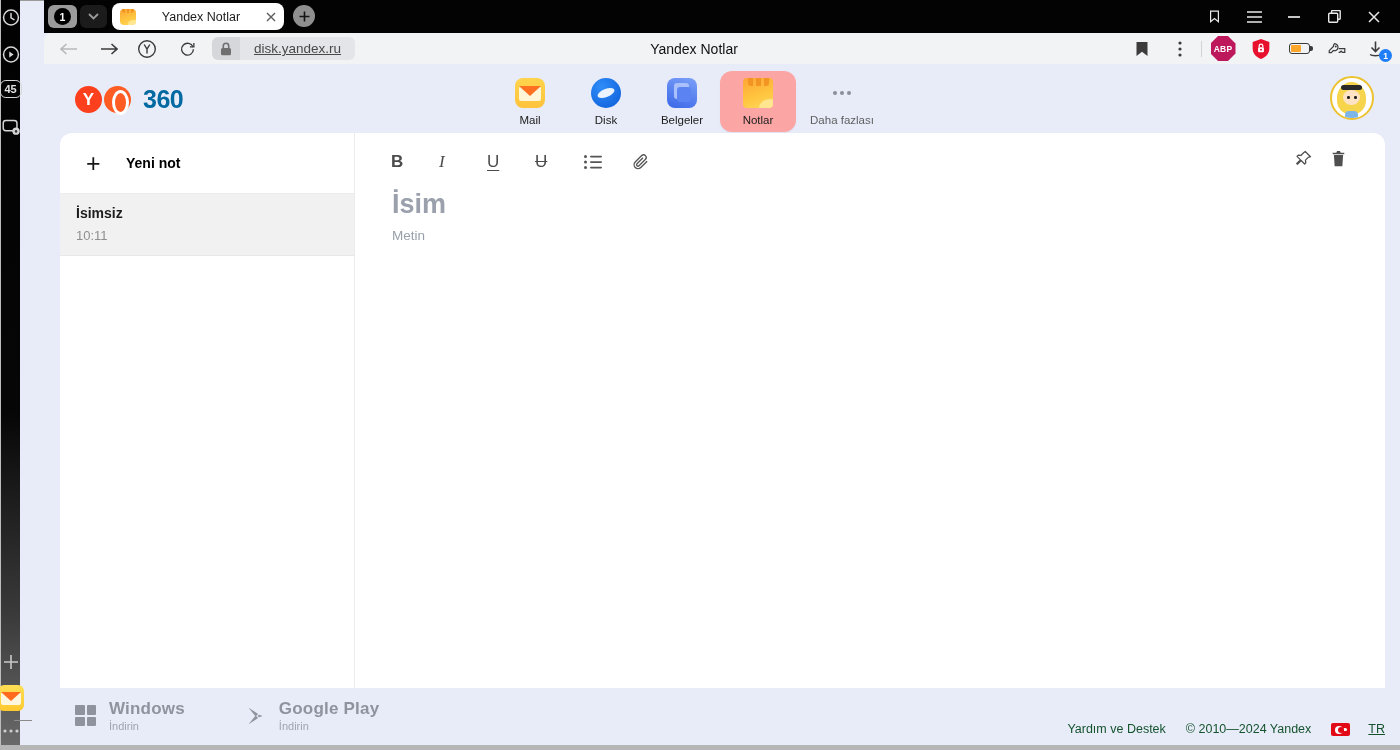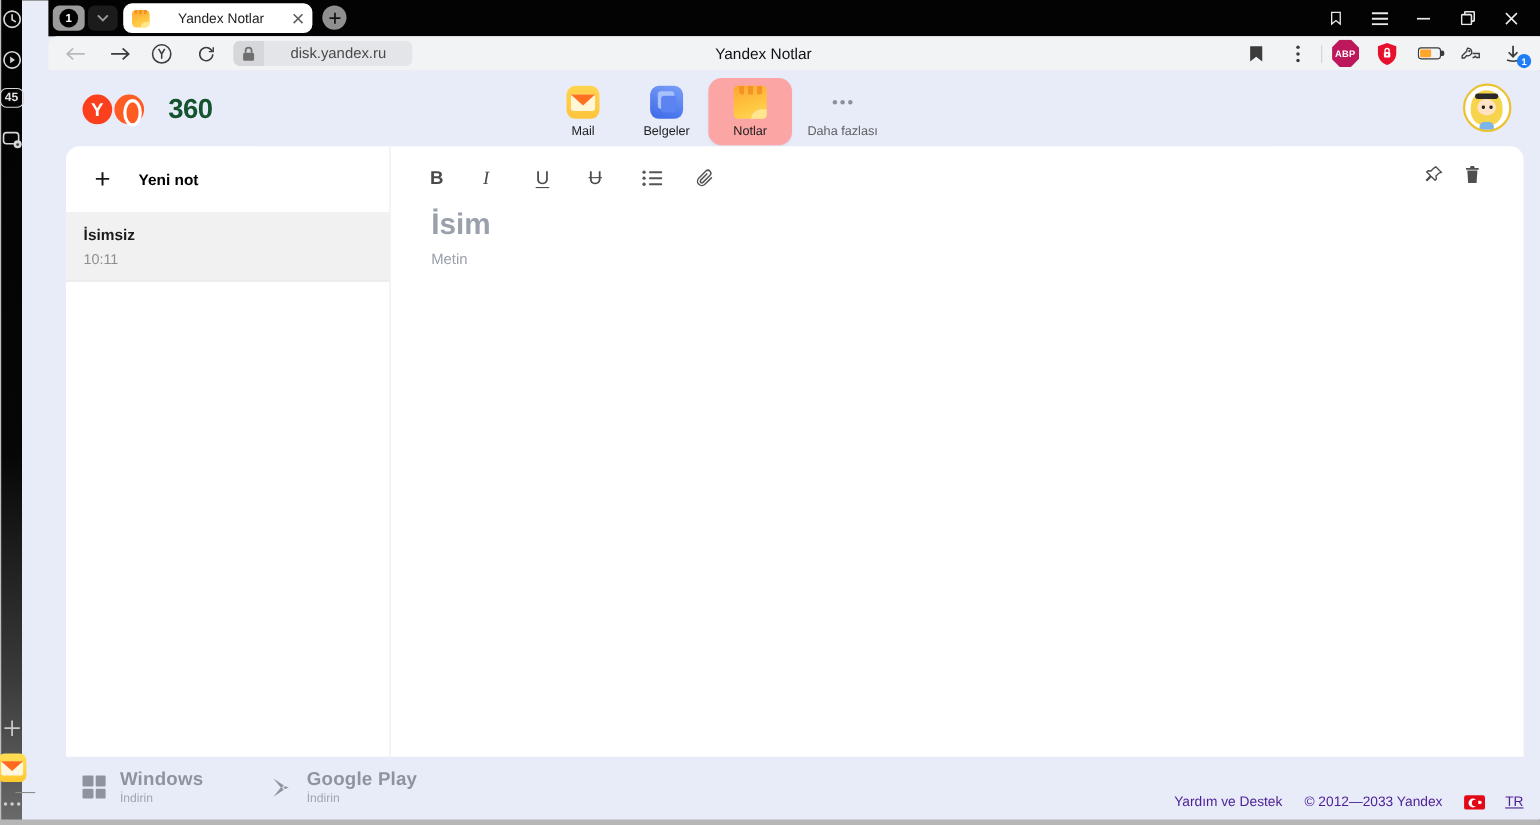--- a/index.html
+++ b/index.html
@@ -35,41 +35,41 @@
   .ic-notlar::before { content:""; position:absolute; left:15%; top:0; width:70%; height:26%;
     background:repeating-linear-gradient(90deg,#f08f1f 0 22%, transparent 22% 39%); border-radius:0 0 3px 3px; opacity:.85; }
   .ic-notlar::after { content:""; position:absolute; right:-22%; bottom:-30%; width:70%; height:60%; background:#ffe896; border-radius:50%; opacity:.9; }
   .fav16 { width:16px; height:16px; }
 
   
   .addressbar { position:absolute; left:44px; top:33px; width:1356px; height:31px; background:#f2f3f5; border-top-left-radius:8px; }
   .nav-ic { position:absolute; top:0; height:31px; width:26px; display:flex; align-items:center; justify-content:center; color:#3c3c3c; cursor:pointer; }
   .url-chip { position:absolute; left:168px; top:4px; height:23px; display:flex; border-radius:6px; overflow:hidden; cursor:text; }
   .lock-seg { width:28px; background:#d6d7db; display:flex; align-items:center; justify-content:center; }
-  .url-seg { background:#e4e5e9; padding:0 24px; font-size:13.5px; color:#494949; display:flex; align-items:center; }
+  .url-seg { background:#e4e5e9; padding:0 14px; font-size:13.5px; color:#494949; display:flex; align-items:center;text-decoration:underline; }
   .page-title-center { position:absolute; left:560px; top:0; width:180px; height:31px; display:flex; align-items:center; justify-content:center; font-size:14px; color:#111; }
   .addr-right { position:absolute; right:6px; top:0; height:31px; display:flex; align-items:center; }
   .addr-item { width:38px; height:31px; display:flex; align-items:center; justify-content:center; color:#3c3c3c; cursor:pointer; position:relative; }
   .addr-div { width:1px; height:16px; background:#d2d3d7; margin:0 2px; }
   .abp-badge { width:25px; height:25px; background:#be185d; color:#fff; font-size:8.5px; font-weight:700; letter-spacing:.2px;
     display:flex; align-items:center; justify-content:center;
     clip-path:polygon(30% 0,70% 0,100% 30%,100% 70%,70% 100%,30% 100%,0 70%,0 30%); }
   .battery { width:21px; height:11px; border:1.6px solid #3a3a3a; border-radius:3px; position:relative; }
   .battery::before { content:""; position:absolute; left:1px; top:1px; bottom:1px; width:55%; background:#ffa62b; border-radius:1px; }
   .battery::after { content:""; position:absolute; right:-4px; top:2px; width:2.5px; height:5px; background:#3a3a3a; border-radius:0 2px 2px 0; }
   .dl-badge { position:absolute; right:2px; bottom:2px; width:13px; height:13px; border-radius:50%; background:#1f7df8; color:#fff; font-size:8.5px; font-weight:700; display:flex; align-items:center; justify-content:center; }
 
   
   .page { position:absolute; left:44px; top:64px; width:1356px; height:681px; background:#e8ecf9; }
 
   .logo { position:absolute; left:31px; top:21px; display:flex; align-items:center; cursor:pointer; }
   .logo-y { width:27px; height:27px; border-radius:50%; background:#fc3f1d; color:#fff; font-weight:700; font-size:17px; display:flex; align-items:center; justify-content:center; }
   .logo-360ic { width:27px; height:27px; border-radius:50%; background:#ff5c24; margin-left:2px; position:relative; }
   .logo-360ic::before { content:""; position:absolute; left:8px; top:4px; width:11px; height:19px; border:3px solid #fff; border-radius:50%; }
-  .logo-text { font-size:25px; font-weight:700; color:#14532d; margin-left:22px; letter-spacing:-.5px; }
+  .logo-text { font-size:25px; font-weight:700; color:#0369a1; margin-left:12px; letter-spacing:-.5px; }
 
   .apps { position:absolute; left:448px; top:7px; display:flex; }
   .app { width:76px; padding:7px 0 6px; border-radius:12px; display:flex; flex-direction:column; align-items:center; cursor:pointer; }
   .app.active { background:#fca5a5; box-shadow:0 1px 2px rgba(40,60,120,.06); }
   .app.wide { width:92px; }
   .app-ic { width:30px; height:30px; margin-bottom:6px; position:relative; }
   .app-label { font-size:11.5px; color:#21201f; }
   .app-label.dim { color:#5f5f5f; }
   .ic-mail { border-radius:8px; background:linear-gradient(180deg,#ffd44d,#ffc33c); overflow:hidden; }
   .ic-mail .env { position:absolute; left:4px; top:8px; width:22px; height:15px; background:#fff6d8; border-radius:2.5px; }
@@ -114,21 +114,21 @@
 
   
   .pg-footer { position:absolute; left:0; right:0; bottom:0; height:57px; }
   .stores { position:absolute; left:31px; top:11px; display:flex; gap:60px;align-items:center; }
   .store { display:flex; align-items:center; gap:13px; cursor:pointer; }
   .store-txt { display:flex; flex-direction:column; }
   .store-title { font-size:17px; font-weight:700; color:#8f939d; letter-spacing:.2px; }
   .store-sub { font-size:11px; color:#a0a4ad; margin-top:1px; }
   .win-grid { width:21px; height:21px; display:grid; grid-template-columns:1fr 1fr; gap:2px; }
   .win-grid i { background:#8f939d; border-radius:1px; }
-  .legal { position:absolute; right:15px; bottom:9px; display:flex; align-items:center; gap:20px; font-size:12.5px; color:#4c1d95; }
+  .legal { position:absolute; right:15px; bottom:9px; display:flex; align-items:center; gap:20px; font-size:12.5px; color:#14532d; }
   .legal .lnk { cursor:pointer; }
   .lang { display:flex; align-items:flex-end; gap:18px; cursor:pointer;text-decoration:underline; }
   .flag { width:19px; height:13px; border-radius:2px; background:#e30a17; position:relative; overflow:hidden; }
   .flag::before { content:""; position:absolute; left:4px; top:2.5px; width:8px; height:8px; border-radius:50%; background:#fff; }
   .flag::after { content:""; position:absolute; left:6.5px; top:3.5px; width:6px; height:6px; border-radius:50%; background:#e30a17; }
   .flag .star { position:absolute; left:12px; top:4.5px; width:3.5px; height:3.5px; background:#fff; border-radius:50%; }
 
   .bottom-strip { position:absolute; left:0; bottom:0; width:100%; height:5px; background:#b6b6b6; z-index:9; }
 
   svg { display:block; }
@@ -323,20 +323,24 @@
       <span class="logo-text">360</span>
     </div>
 
     <div class="apps">
       <div class="app">
         <span class="app-ic ic-mail">
             <span class="env"></span>
             <span class="flap"></span>
           </span>
         <span class="app-label">Mail</span>
+      </div>
+      <div class="app">
+        <span class="app-ic ic-disk"></span>
+        <span class="app-label">Disk</span>
       </div>
       <div class="app">
         <span class="app-ic ic-docs"></span>
         <span class="app-label">Belgeler</span>
       </div>
       <div class="app active">
         <span class="app-ic ic-notlar"></span>
         <span class="app-label">Notlar</span>
       </div>
       <div class="app wide">
@@ -435,21 +439,21 @@
               </svg>
           </span>
           <span class="store-txt">
             <span class="store-title">Google Play</span>
             <span class="store-sub">İndirin</span>
           </span>
         </div>
       </div>
       <div class="legal">
         <span class="lnk">Yardım ve Destek</span>
-        <span>© 2012—2033 Yandex</span>
+        <span>© 2010—2024 Yandex</span>
         <span class="lang">
           <span class="flag">
               <span class="star"></span>
             </span>
           <span>TR</span>
         </span>
       </div>
     </div>
   </div>
 

